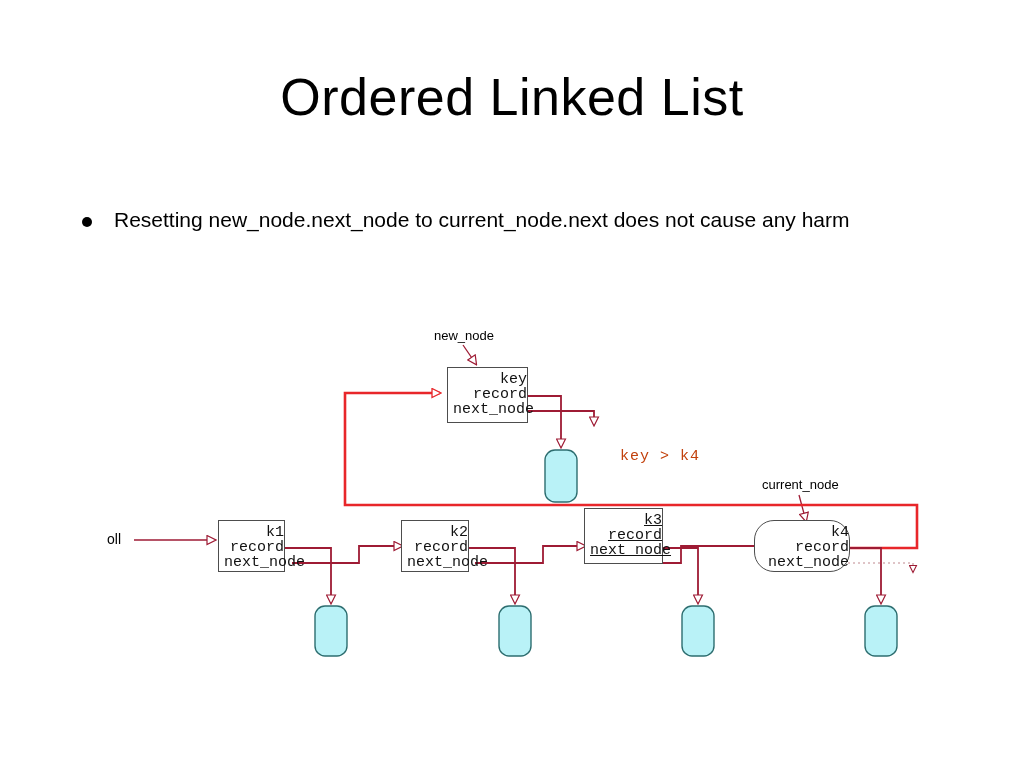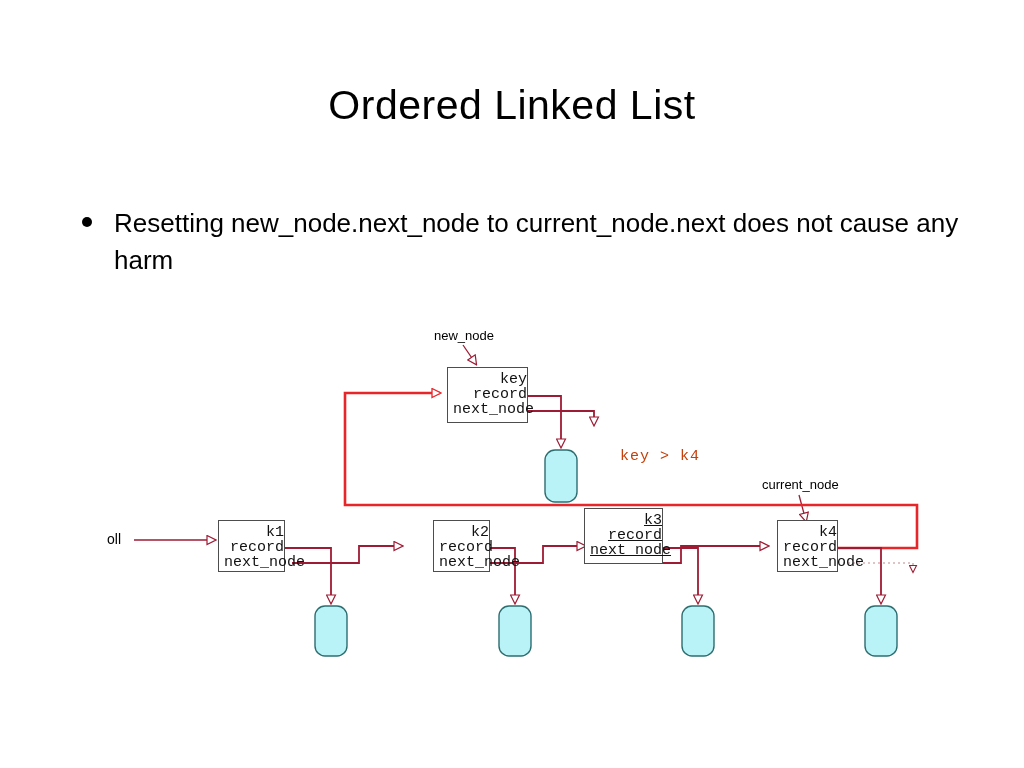--- a/index.html
+++ b/index.html
@@ -20,25 +20,25 @@
     position: absolute;
     left: 0; top: 0;
     width: 1024px;
     height: 768px;
   }
 
   
   #slide-title {
     position: absolute;
     left: 0;
-    top: 84px;
+    top: 70px;
     width: 1024px;
     text-align: center;
     font-family: "Liberation Sans", sans-serif;
-    font-size: 41px;
+    font-size: 52px;
     font-weight: 400;
     letter-spacing: 0.5px;
     color: #000000;
     line-height: 1.05;
     white-space: nowrap;
   }
 
   
   #bullet-block {
     position: absolute;
@@ -54,21 +54,21 @@
     height: 10px;
     border-radius: 50%;
     background: #000;
   }
   #bullet-text {
     position: absolute;
     left: 36px;
     top: 0;
     width: 880px;
     font-family: "Liberation Sans", sans-serif;
-    font-size: 26px;
+    font-size: 21px;
     line-height: 1.42;
     color: #000;
   }
 
   
   #diagram {
     position: absolute;
     left: 0;
     top: 0;
     width: 1024px;
@@ -211,33 +211,33 @@
       <span class="fld">record</span>
       <span class="fld">next_node</span>
     </div>
 
     <div class="node-box" style="left:218px; top:520px; width:67px; height:52px;">
       <span class="fld">k1</span>
       <span class="fld">record</span>
       <span class="fld">next_node</span>
     </div>
 
-    <div class="node-box" style="left:401px; top:520px; width:57px; height:52px;margin-left:32px;">
+    <div class="node-box" style="left:401px; top:520px; width:68px; height:52px;">
       <span class="fld">k2</span>
       <span class="fld">record</span>
       <span class="fld">next_node</span>
     </div>
 
     <div class="node-box" style="left:584px; top:508px; width:79px; height:56px;text-decoration:underline;">
       <span class="fld">k3</span>
       <span class="fld">record</span>
       <span class="fld">next_node</span>
     </div>
 
-    <div class="node-box" style="left:777px; top:520px; width:61px; height:52px;">
+    <div class="node-box" style="left:754px; top:520px; width:96px; height:52px;border-radius:20px;">
       <span class="fld">k4</span>
       <span class="fld">record</span>
       <span class="fld">next_node</span>
     </div>
 
     <div class="plain-label" style="left:434px; top:328px;">new_node</div>
 
     <div class="plain-label" style="left:762px; top:477px;">current_node</div>
 
     <div class="plain-label" style="left:107px; top:531px; font-size:14px;text-align:right;">oll</div>

